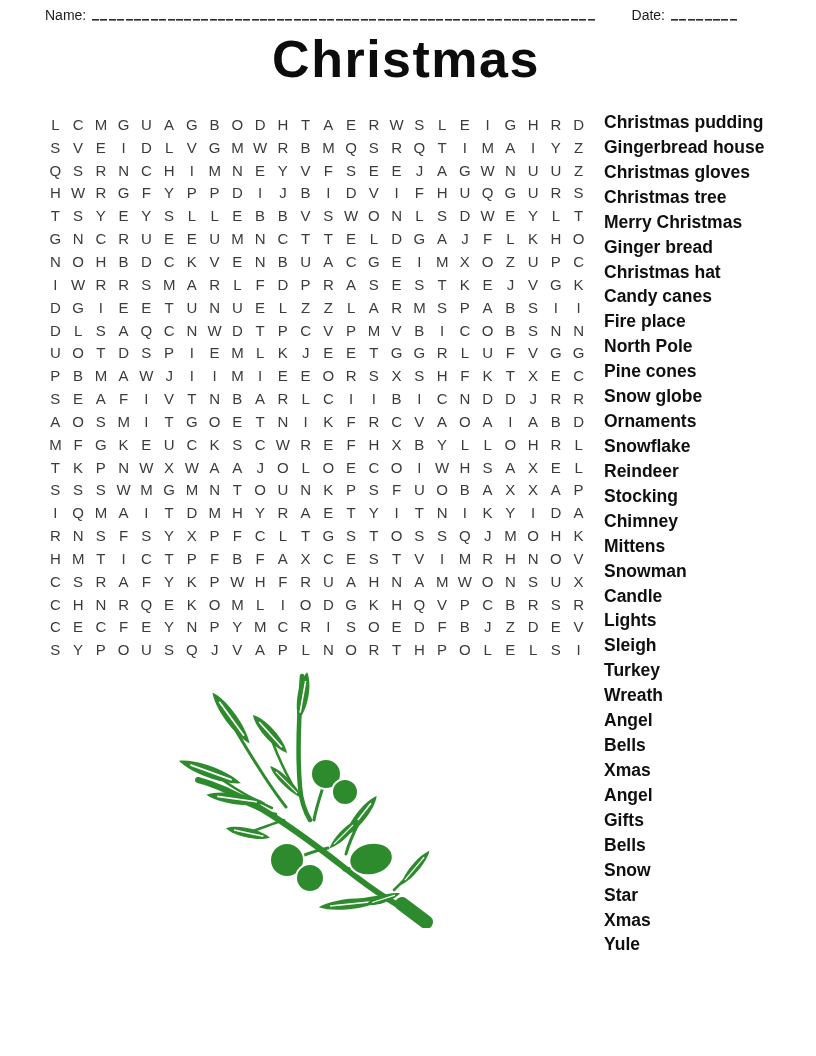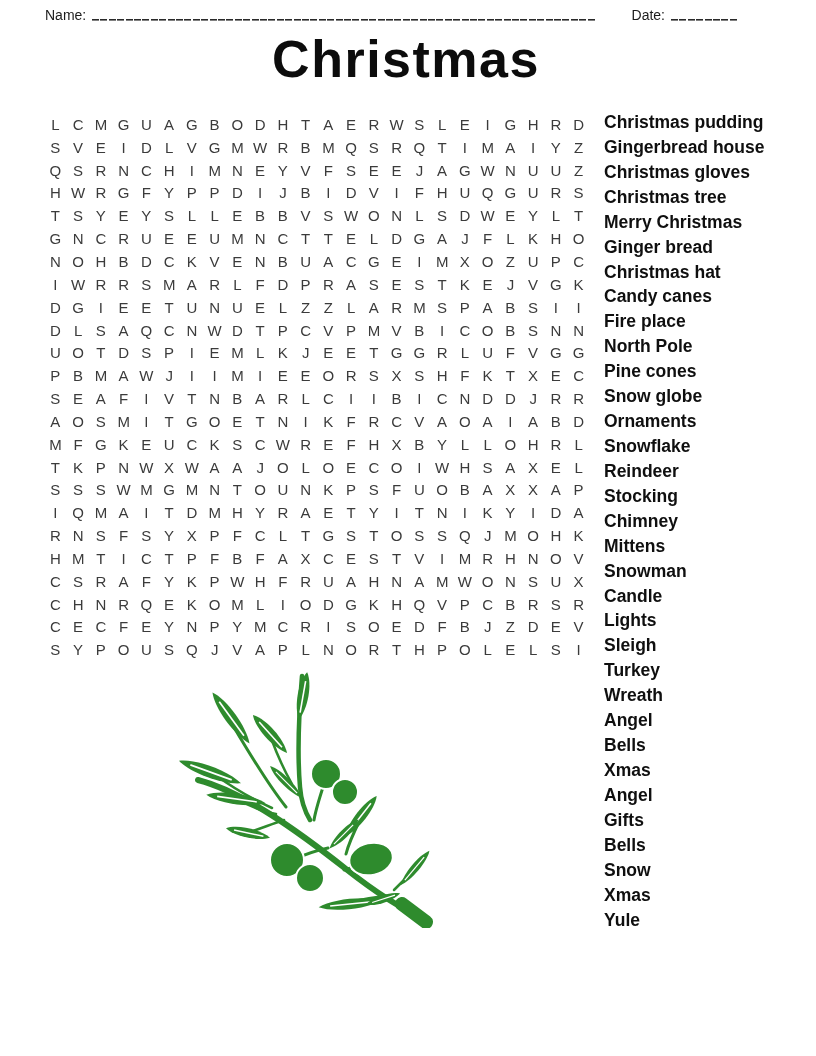--- a/index.html
+++ b/index.html
@@ -699,20 +699,21 @@
       <div class="word">Sleigh</div>
       <div class="word">Turkey</div>
       <div class="word">Wreath</div>
       <div class="word">Angel</div>
       <div class="word">Bells</div>
       <div class="word">Xmas</div>
       <div class="word">Angel</div>
       <div class="word">Gifts</div>
       <div class="word">Bells</div>
       <div class="word">Snow</div>
+      <div class="word">Star</div>
       <div class="word">Xmas</div>
       <div class="word">Yule</div>
     </div>
 
   <svg class="branch" viewBox="0 0 266 266" xmlns="http://www.w3.org/2000/svg" aria-hidden="true" style="color: rgb(46, 139, 45);">
     <defs>
       <g id="leaf">
         <path d="M0,-30 C9,-17 9,15 0,30 C-9,15 -9,-17 0,-30 Z" fill="currentColor"></path>
         <path d="M0,-19 L0,21" stroke="#ffffff" stroke-width="2" fill="none"></path>
       </g>

